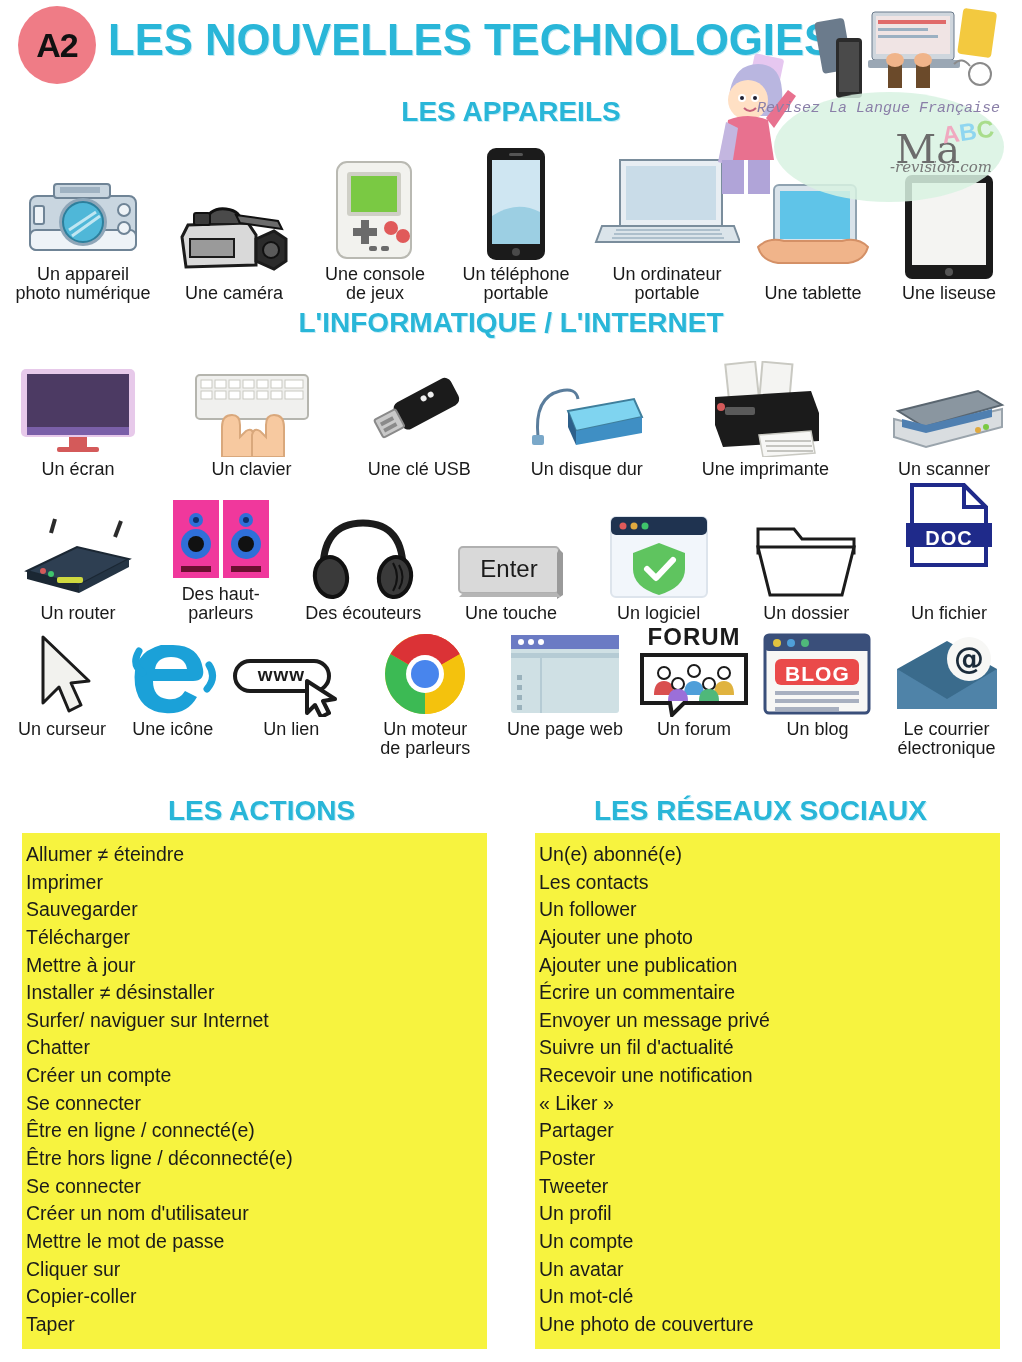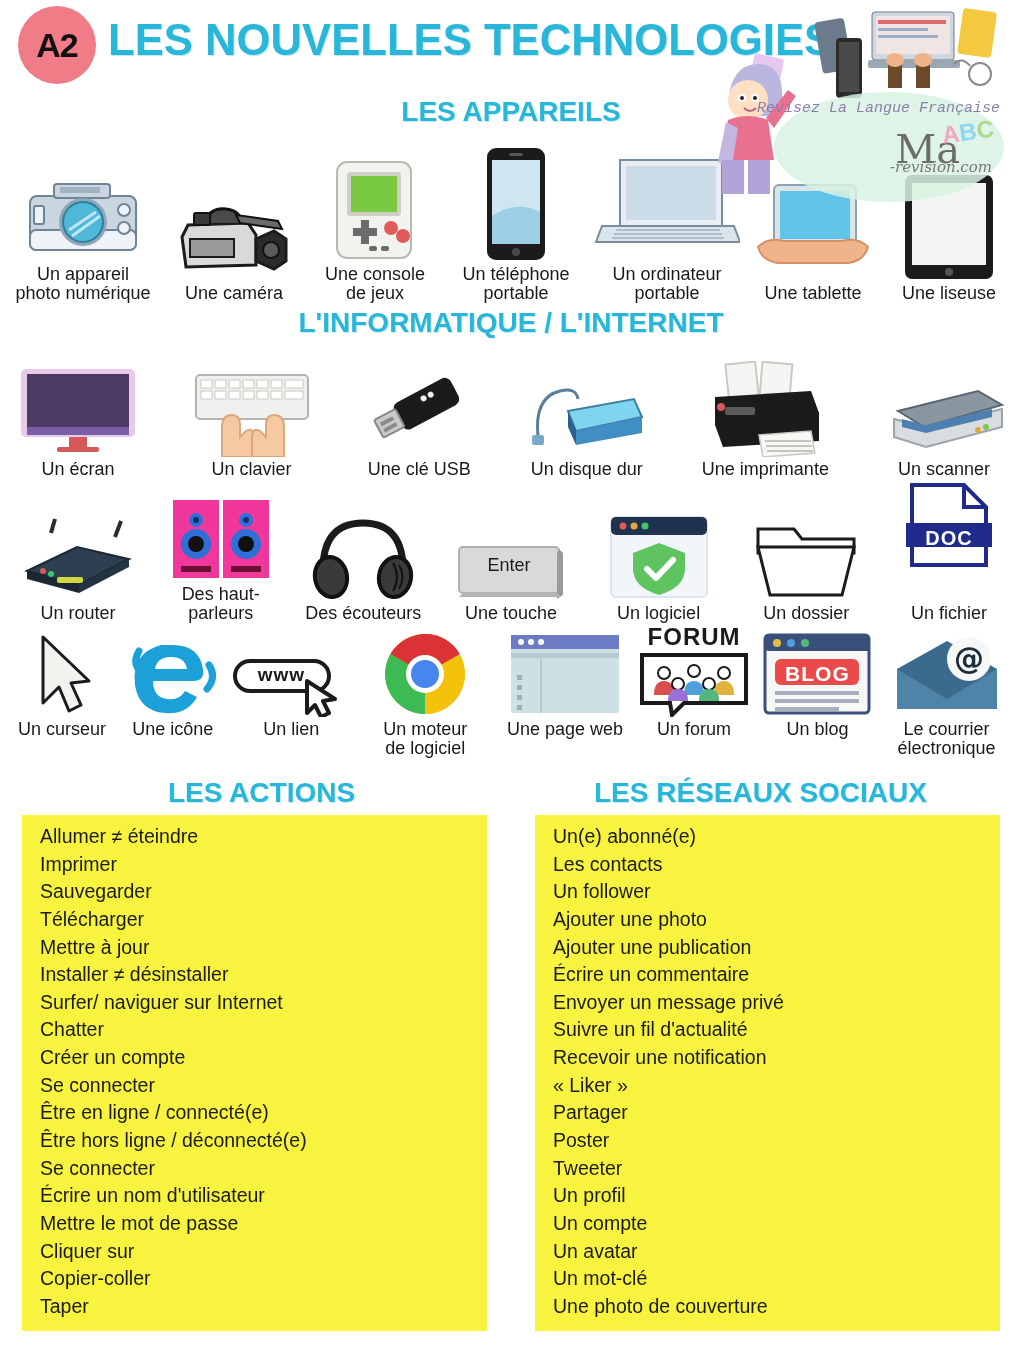--- a/index.html
+++ b/index.html
@@ -74,21 +74,21 @@
   .art { display: flex; align-items: flex-end; justify-content: center; }
   .cap {
     text-align: center; font-size: 18px; color: #1a1a1a;
     line-height: 1.05; margin-top: 3px; white-space: pre-line;
     font-family: "Liberation Sans", sans-serif;
   }
 
   
   .boxes { display: flex; gap: 48px; padding: 0 22px; margin-top: 6px; }
   .ybox {
-    background: #f7f33f; padding: 8px 0 10px 18px; flex: 1;
+    background: #f7f33f; padding: 8px 0 10px 4px; flex: 1;
   }
   .ybox li { list-style: none; font-size: 19.5px; color: #1b1b1b; line-height: 1.418; }
 
   
   svg { display: block; }
 </style>
 </head>
 <body>
 
 <div class="header">
@@ -407,21 +407,21 @@
   </div>
 
   <div class="cell" style="width:140px;">
     <div class="art" style="height:92px;">
       <div style="position:relative;">
         <svg width="108" height="56" viewBox="0 0 108 56">
           <rect x="2" y="2" width="100" height="46" rx="4" fill="#d9d9d9" stroke="#b0b0b0" stroke-width="2"></rect>
           <path d="M102 4 l4 4 v42 l-6 4 v-46z" fill="#9a9a9a"></path>
           <path d="M6 48 l-4 4 h102 l-4 -4z" fill="#b5b5b5"></path>
         </svg>
-        <div style="position:absolute; left:0; top:10px; width:104px; text-align:center; font-size:18px; color:#1b1b1b;">Enter</div>
+        <div style="position:absolute; left:0; top:10px; width:104px; text-align:center; font-size:24px; color:#1b1b1b;">Enter</div>
       </div>
     </div>
     <div class="cap">Une touche</div>
   </div>
 
   <div class="cell" style="width:140px;">
     <div class="art" style="height:92px;">
       <svg width="104" height="88" viewBox="0 0 104 88">
         <rect x="4" y="4" width="96" height="80" rx="5" fill="#f2f6fb" stroke="#dde4ec" stroke-width="2"></rect>
         <rect x="4" y="4" width="96" height="18" rx="5" fill="#1f3350"></rect>
@@ -502,21 +502,21 @@
         <circle cx="43" cy="43" r="40" fill="#f4c20d"></circle>
         <path d="M43 3 A40 40 0 0 1 77.6 23 L43 43z" fill="#db3236"></path>
         <path d="M77.6 23 A40 40 0 0 1 43 83 L43 43z" fill="#f4c20d"></path>
         <path d="M43 83 A40 40 0 0 1 8.4 23 L43 43z" fill="#3cba54"></path>
         <path d="M8.4 23 A40 40 0 0 1 77.6 23 L43 43z" fill="#db3236"></path>
         <circle cx="43" cy="43" r="19" fill="#fff"></circle>
         <circle cx="43" cy="43" r="14" fill="#4885ed"></circle>
       </svg>
     </div>
     <div class="cap">Un moteur
-de logiciel</div>
+de parleurs</div>
   </div>
 
   <div class="cell" style="width:140px;">
     <div class="art" style="height:92px;">
       <svg width="116" height="86" viewBox="0 0 116 86">
         <rect x="4" y="4" width="108" height="78" rx="3" fill="#cfe0e4"></rect>
         <rect x="4" y="4" width="108" height="14" fill="#6b7bc4"></rect>
         <circle cx="14" cy="11" r="3" fill="#fff"></circle>
           <circle cx="24" cy="11" r="3" fill="#fff"></circle>
           <circle cx="34" cy="11" r="3" fill="#fff"></circle>
@@ -587,42 +587,42 @@
         <path d="M6 36 L56 66 L106 36 L106 76 L6 76z" fill="#4f83a8"></path>
         <circle cx="78" cy="26" r="22" fill="#f7f7f5"></circle>
         <text x="78" y="36" font-family="DejaVu Sans, sans-serif" font-size="30" font-weight="bold" fill="#1b2b3a" text-anchor="middle">@</text>
       </svg>
     </div>
     <div class="cap">Le courrier
 électronique</div>
   </div>
 </div>
 
-<div style="display:flex; padding:0 36px; margin-top:2px;">
+<div style="display:flex; padding:0 36px; margin-top:20px;">
   <div class="sec-title" style="flex:1;">LES ACTIONS</div>
   <div style="width:48px;"></div>
   <div class="sec-title" style="flex:1;">LES RÉSEAUX SOCIAUX</div>
 </div>
 
 <div class="boxes">
   <ul class="ybox" id="actions-list">
       <li>Allumer ≠ éteindre</li>
       <li>Imprimer</li>
       <li>Sauvegarder</li>
       <li>Télécharger</li>
       <li>Mettre à jour</li>
       <li>Installer ≠ désinstaller</li>
       <li>Surfer/ naviguer sur Internet</li>
       <li>Chatter</li>
       <li>Créer un compte</li>
       <li>Se connecter</li>
       <li>Être en ligne / connecté(e)</li>
       <li>Être hors ligne / déconnecté(e)</li>
       <li>Se connecter</li>
-      <li>Écrire un nom d'utilisateur</li>
+      <li>Créer un nom d'utilisateur</li>
       <li>Mettre le mot de passe</li>
       <li>Cliquer sur</li>
       <li>Copier-coller</li>
       <li>Taper</li>
     </ul>
   <ul class="ybox" id="reseaux-list">
       <li>Un(e) abonné(e)</li>
       <li>Les contacts</li>
       <li>Un follower</li>
       <li>Ajouter une photo</li>

